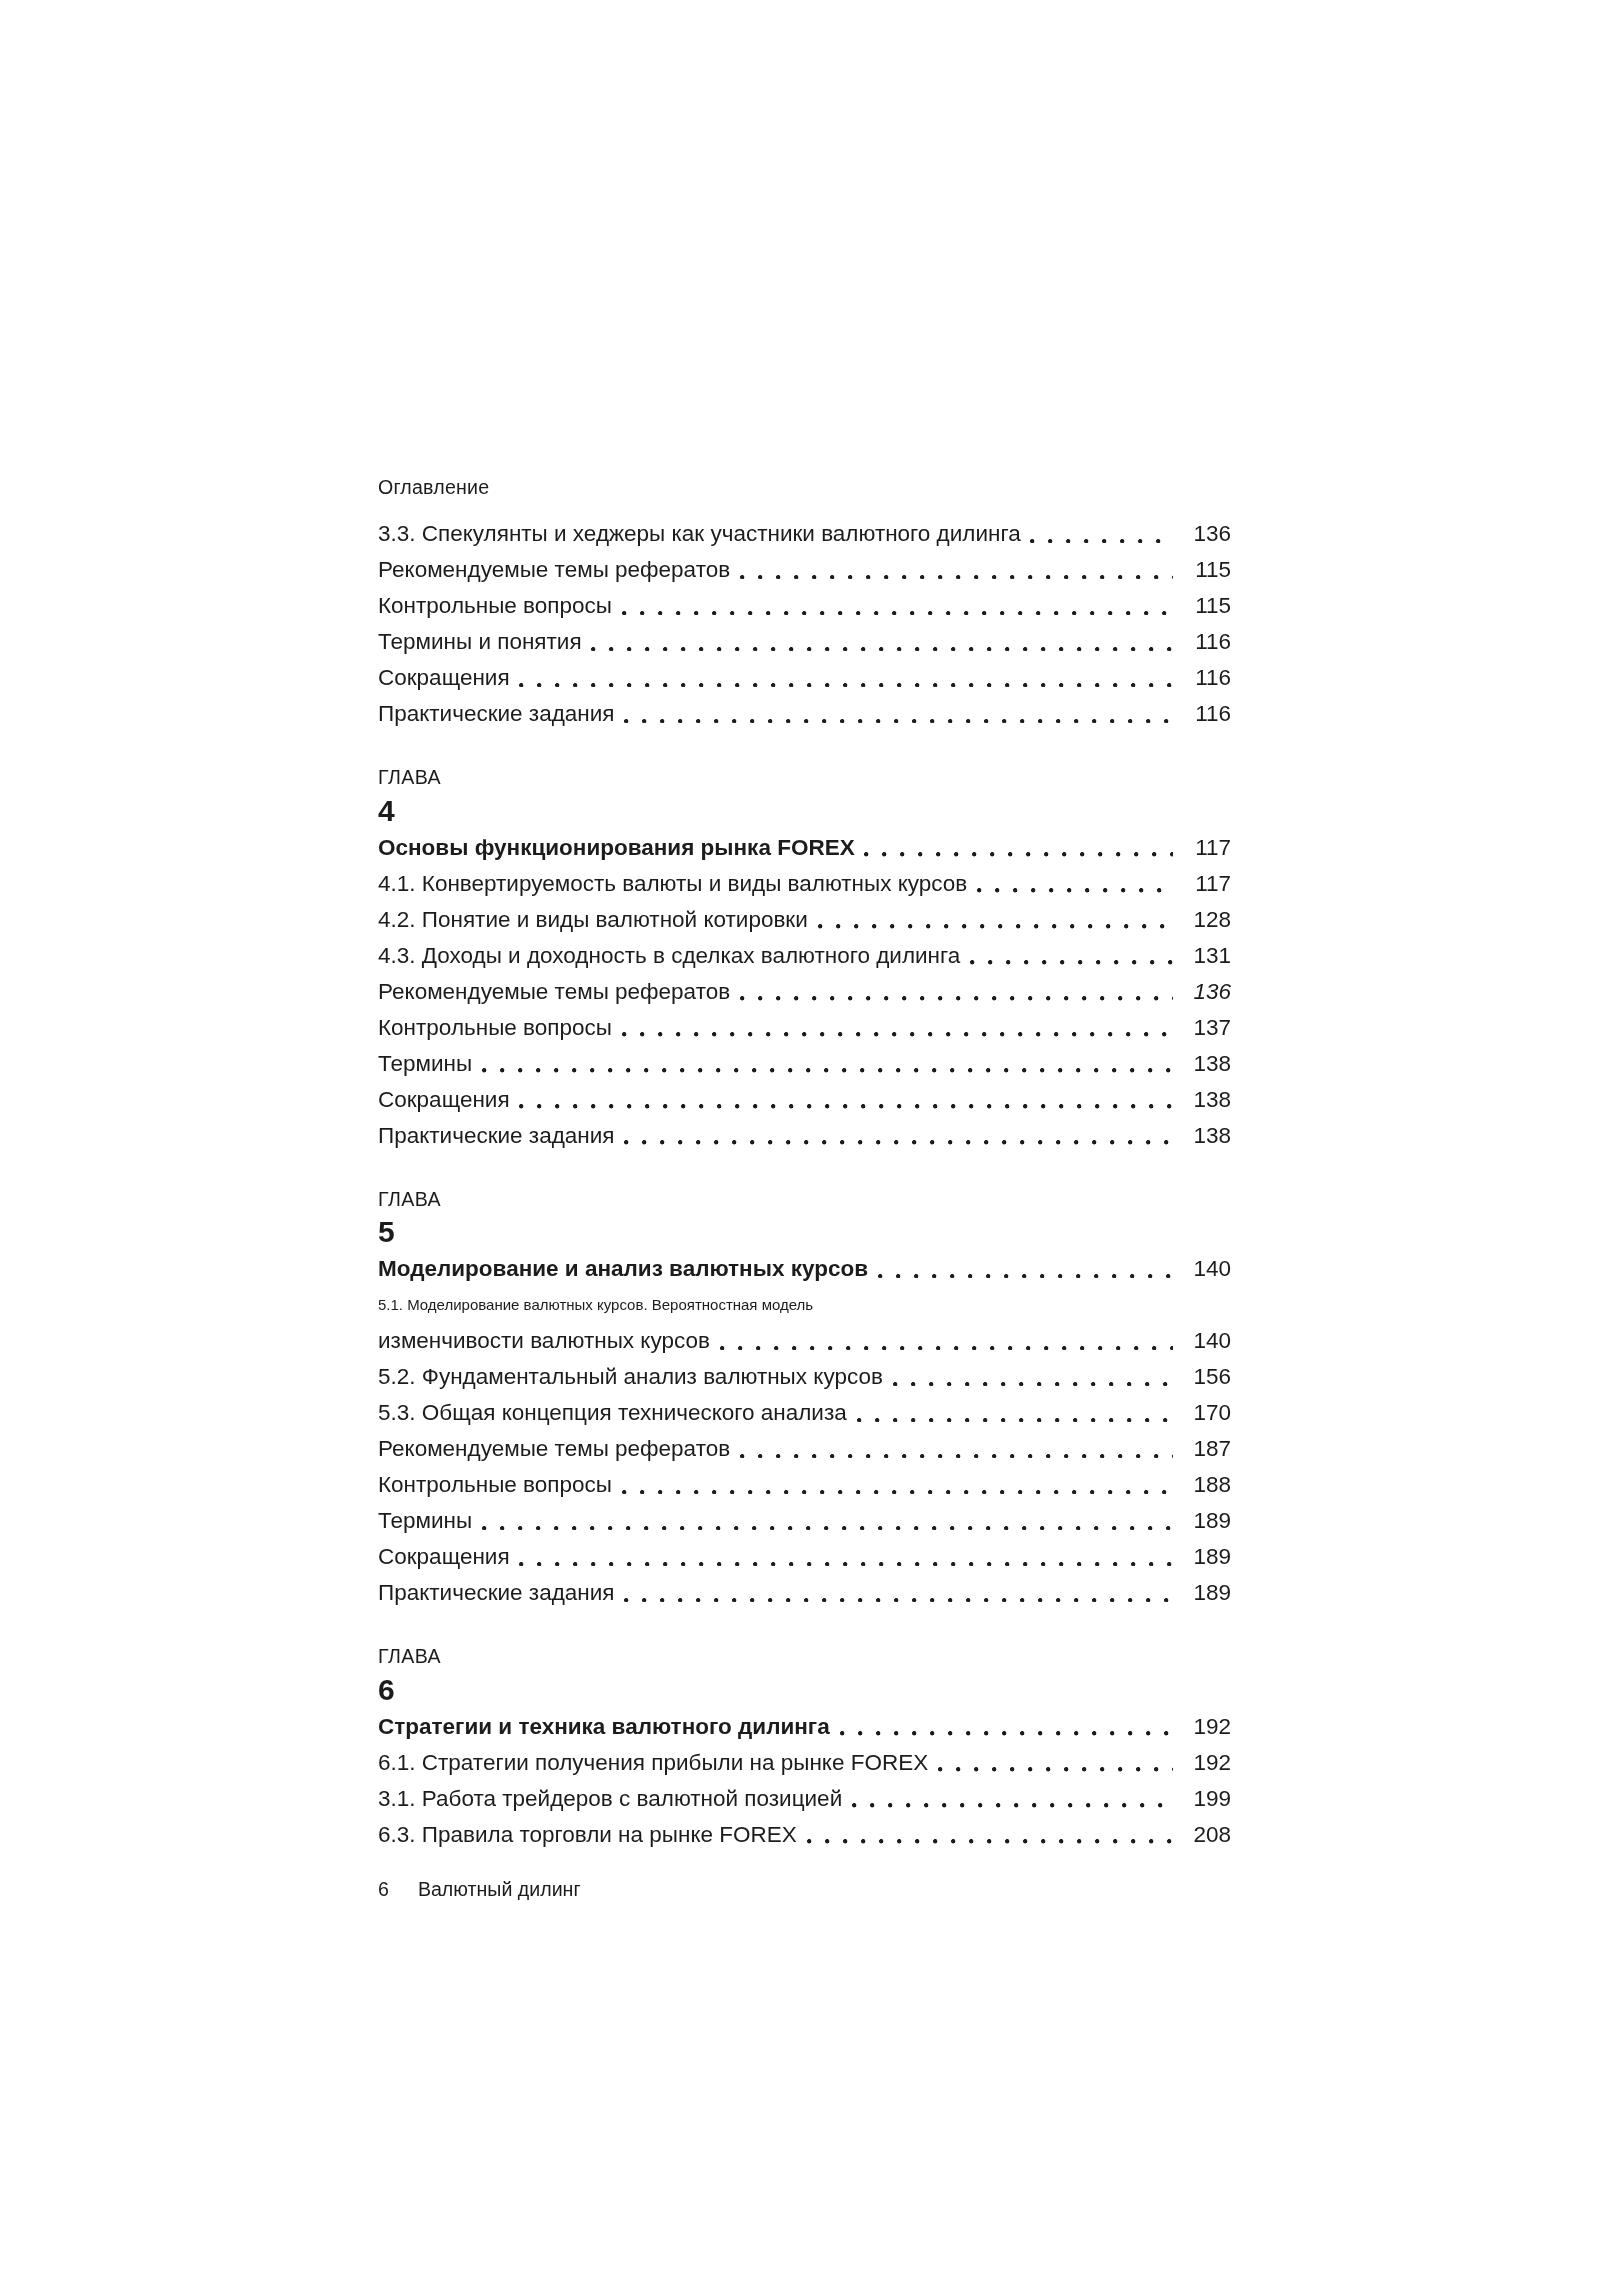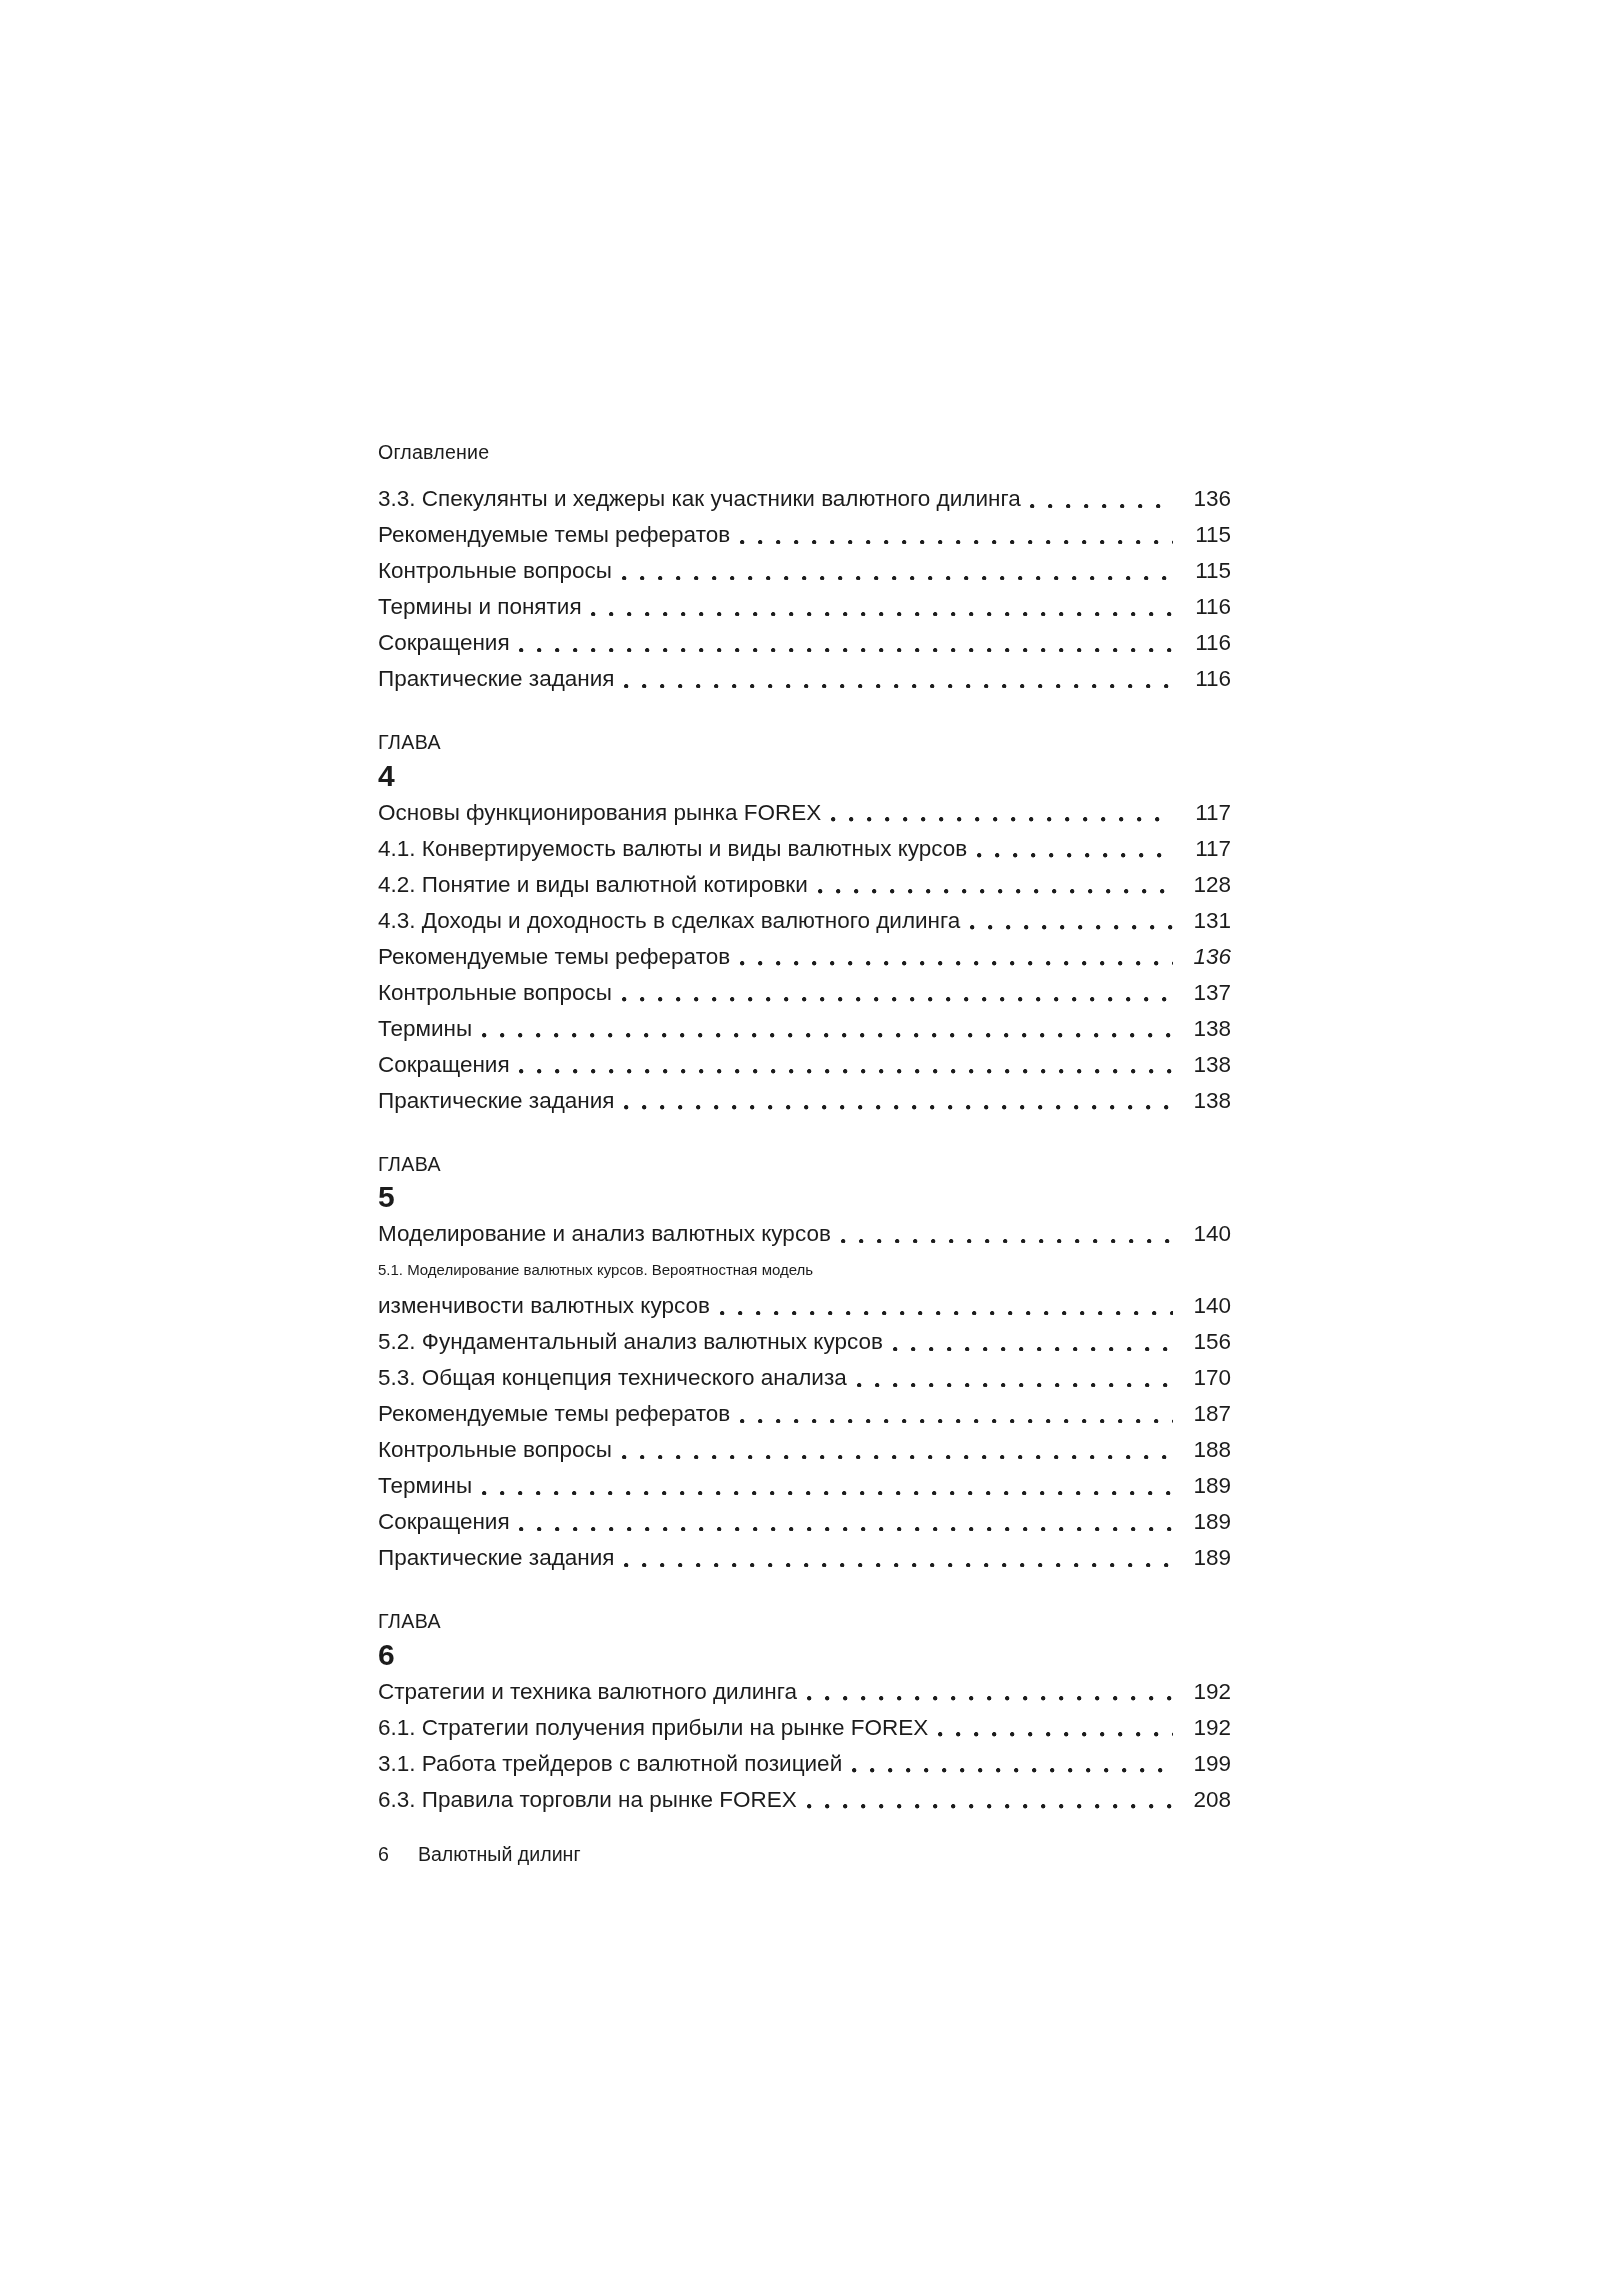--- a/index.html
+++ b/index.html
@@ -12,38 +12,38 @@
     width: 1620px;
     height: 2293px;
     background: #ffffff;
     font-family: "Liberation Sans", sans-serif;
     color: #1c1c1c;
     overflow: hidden;
   }
   .content {
     position: absolute;
     left: 378px;
-    top: 440px;
+    top: 475px;
     width: 853px;
   }
   .doc-header {
     font-size: 19.6px;
     line-height: 25.5px;
     letter-spacing: 0.2px;
   }
   .toc { margin-top: 15.7px; }
   .toc-row {
     display: flex;
     align-items: flex-start;
     font-size: 22.5px;
     line-height: 36px;
   }
   .toc-row .label { white-space: nowrap; }
   .toc-row.italic .label { }
-  .toc-row.bold .label { font-weight: normal; }
+  .toc-row.bold .label { font-weight: bold; }
   .pre-line {
     font-size: 15px;
     line-height: 36px;
   }
   .dots {
     flex: 1;
     align-self: flex-end;
     height: 4.9px;
     margin: 0 8.8px 8.8px 9.8px;
     background-image: radial-gradient(circle at 2.2px 2.2px, #1c1c1c 1.8px, transparent 2.5px);

